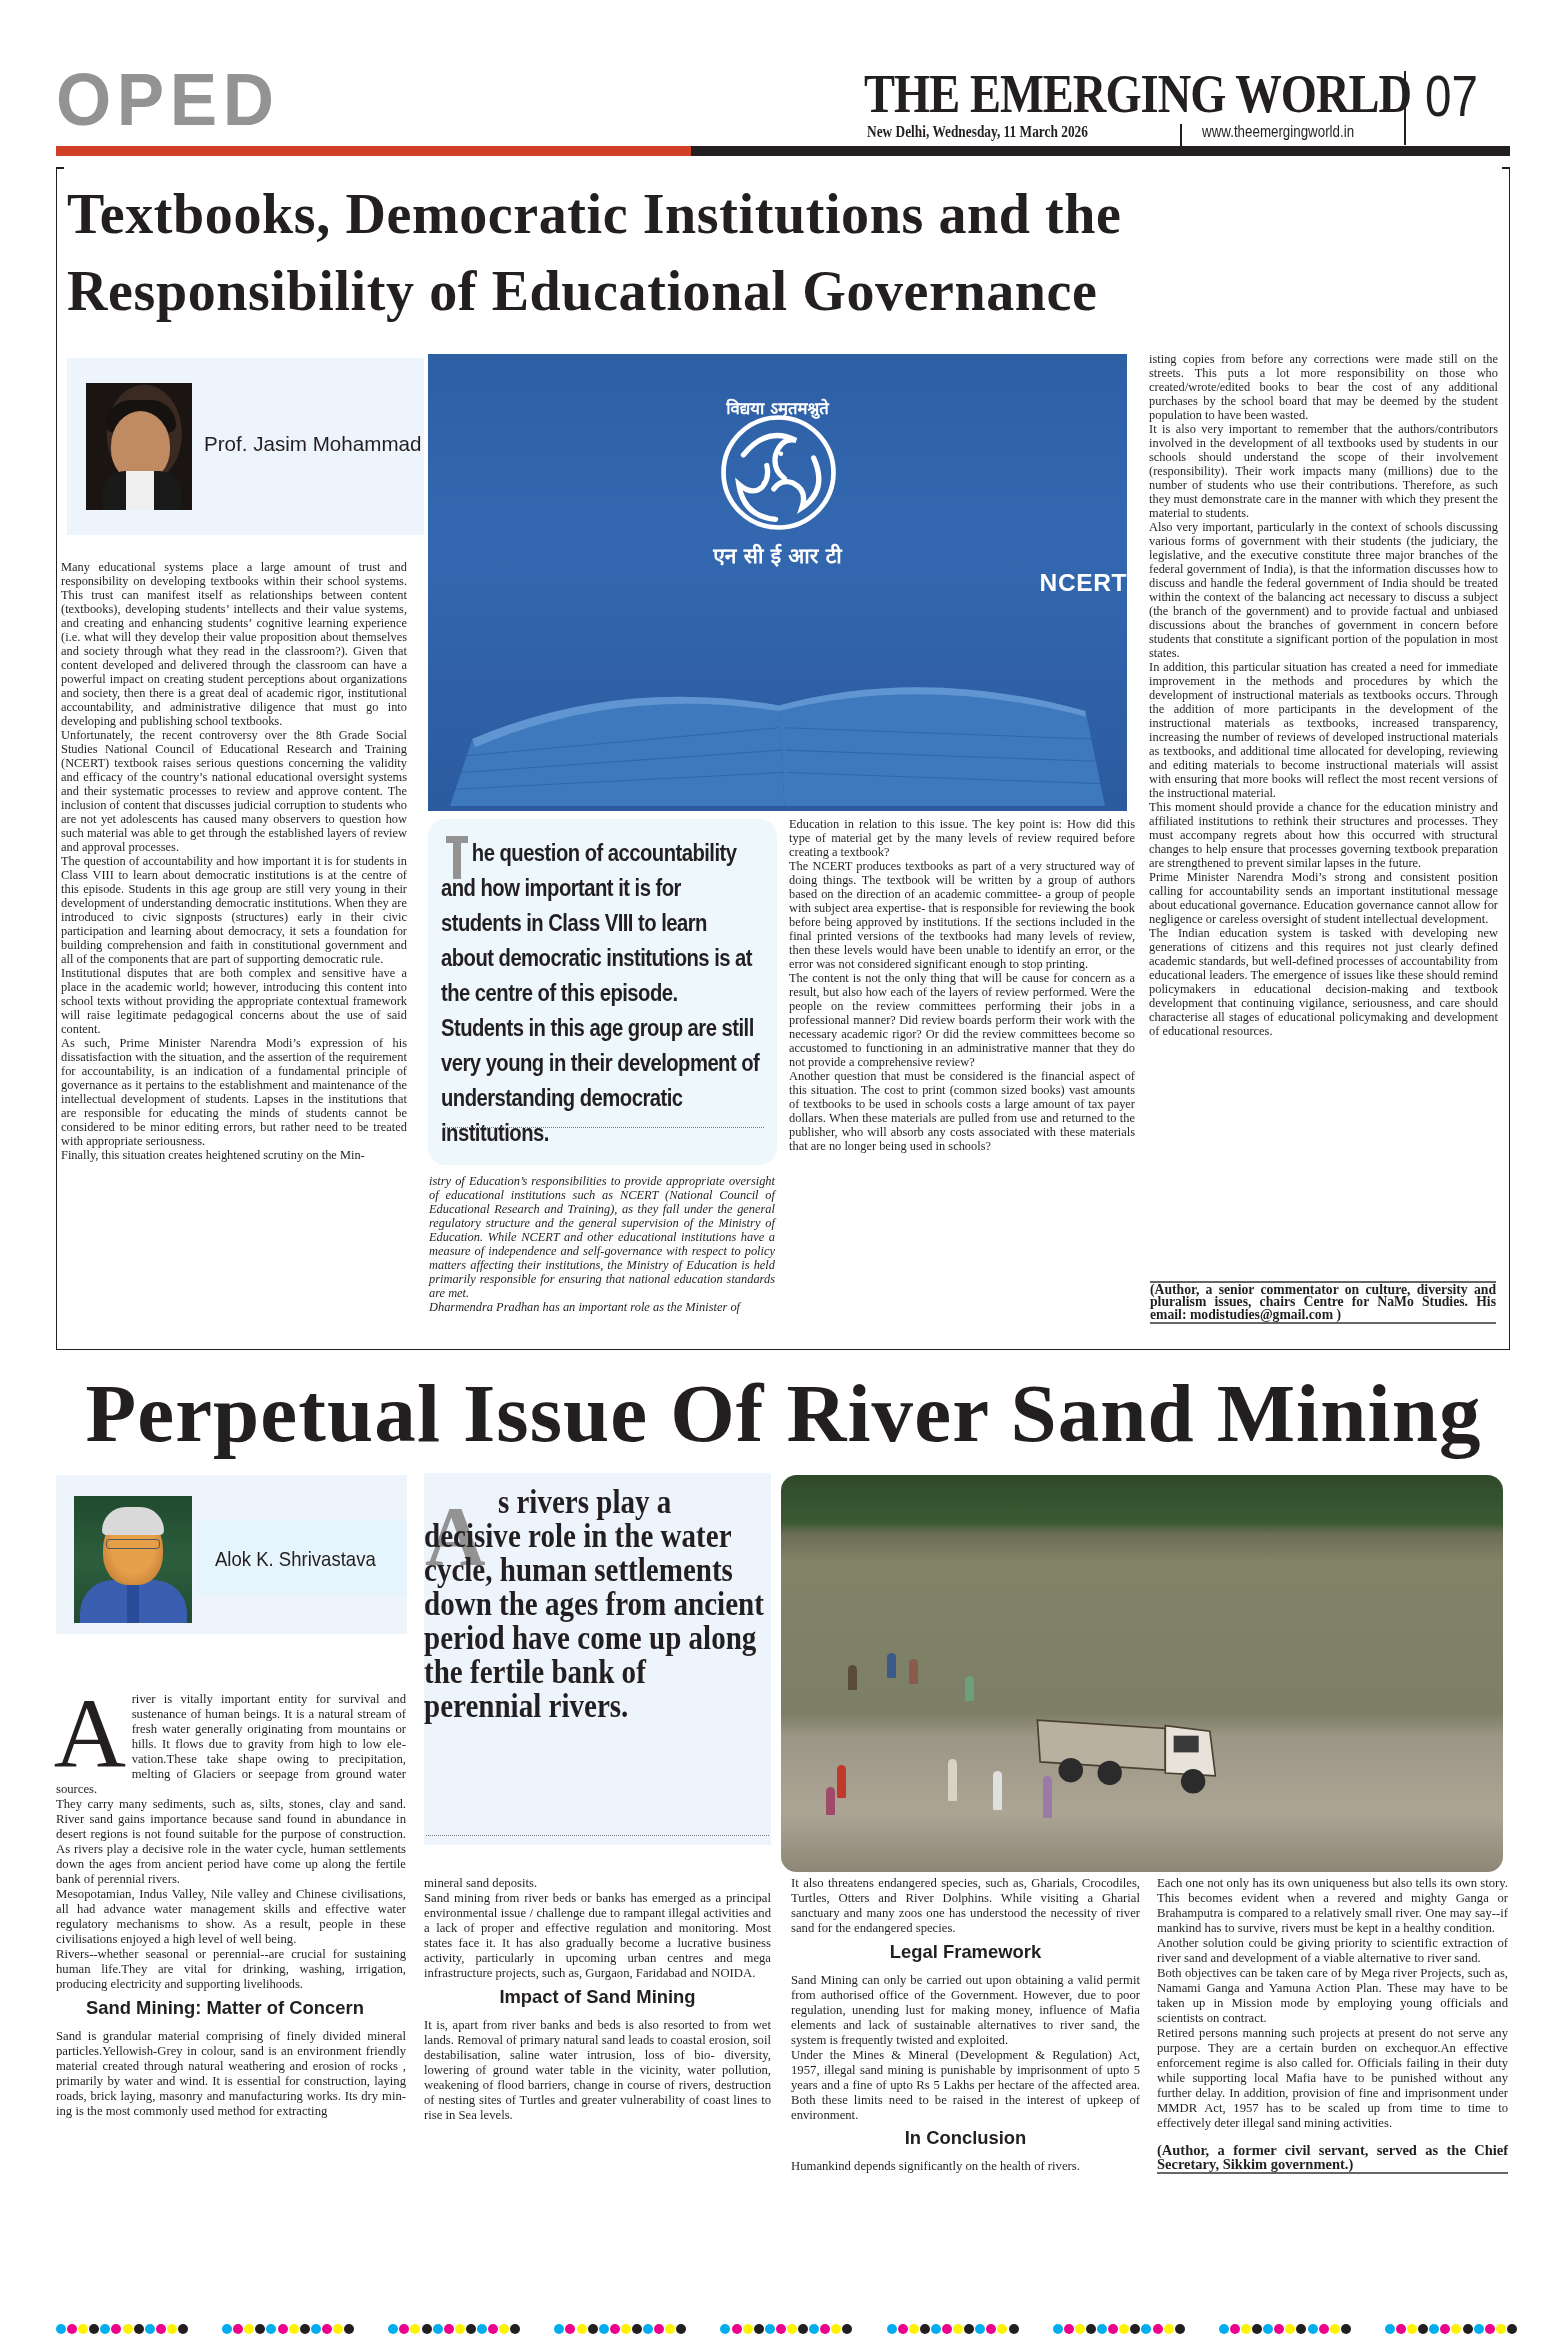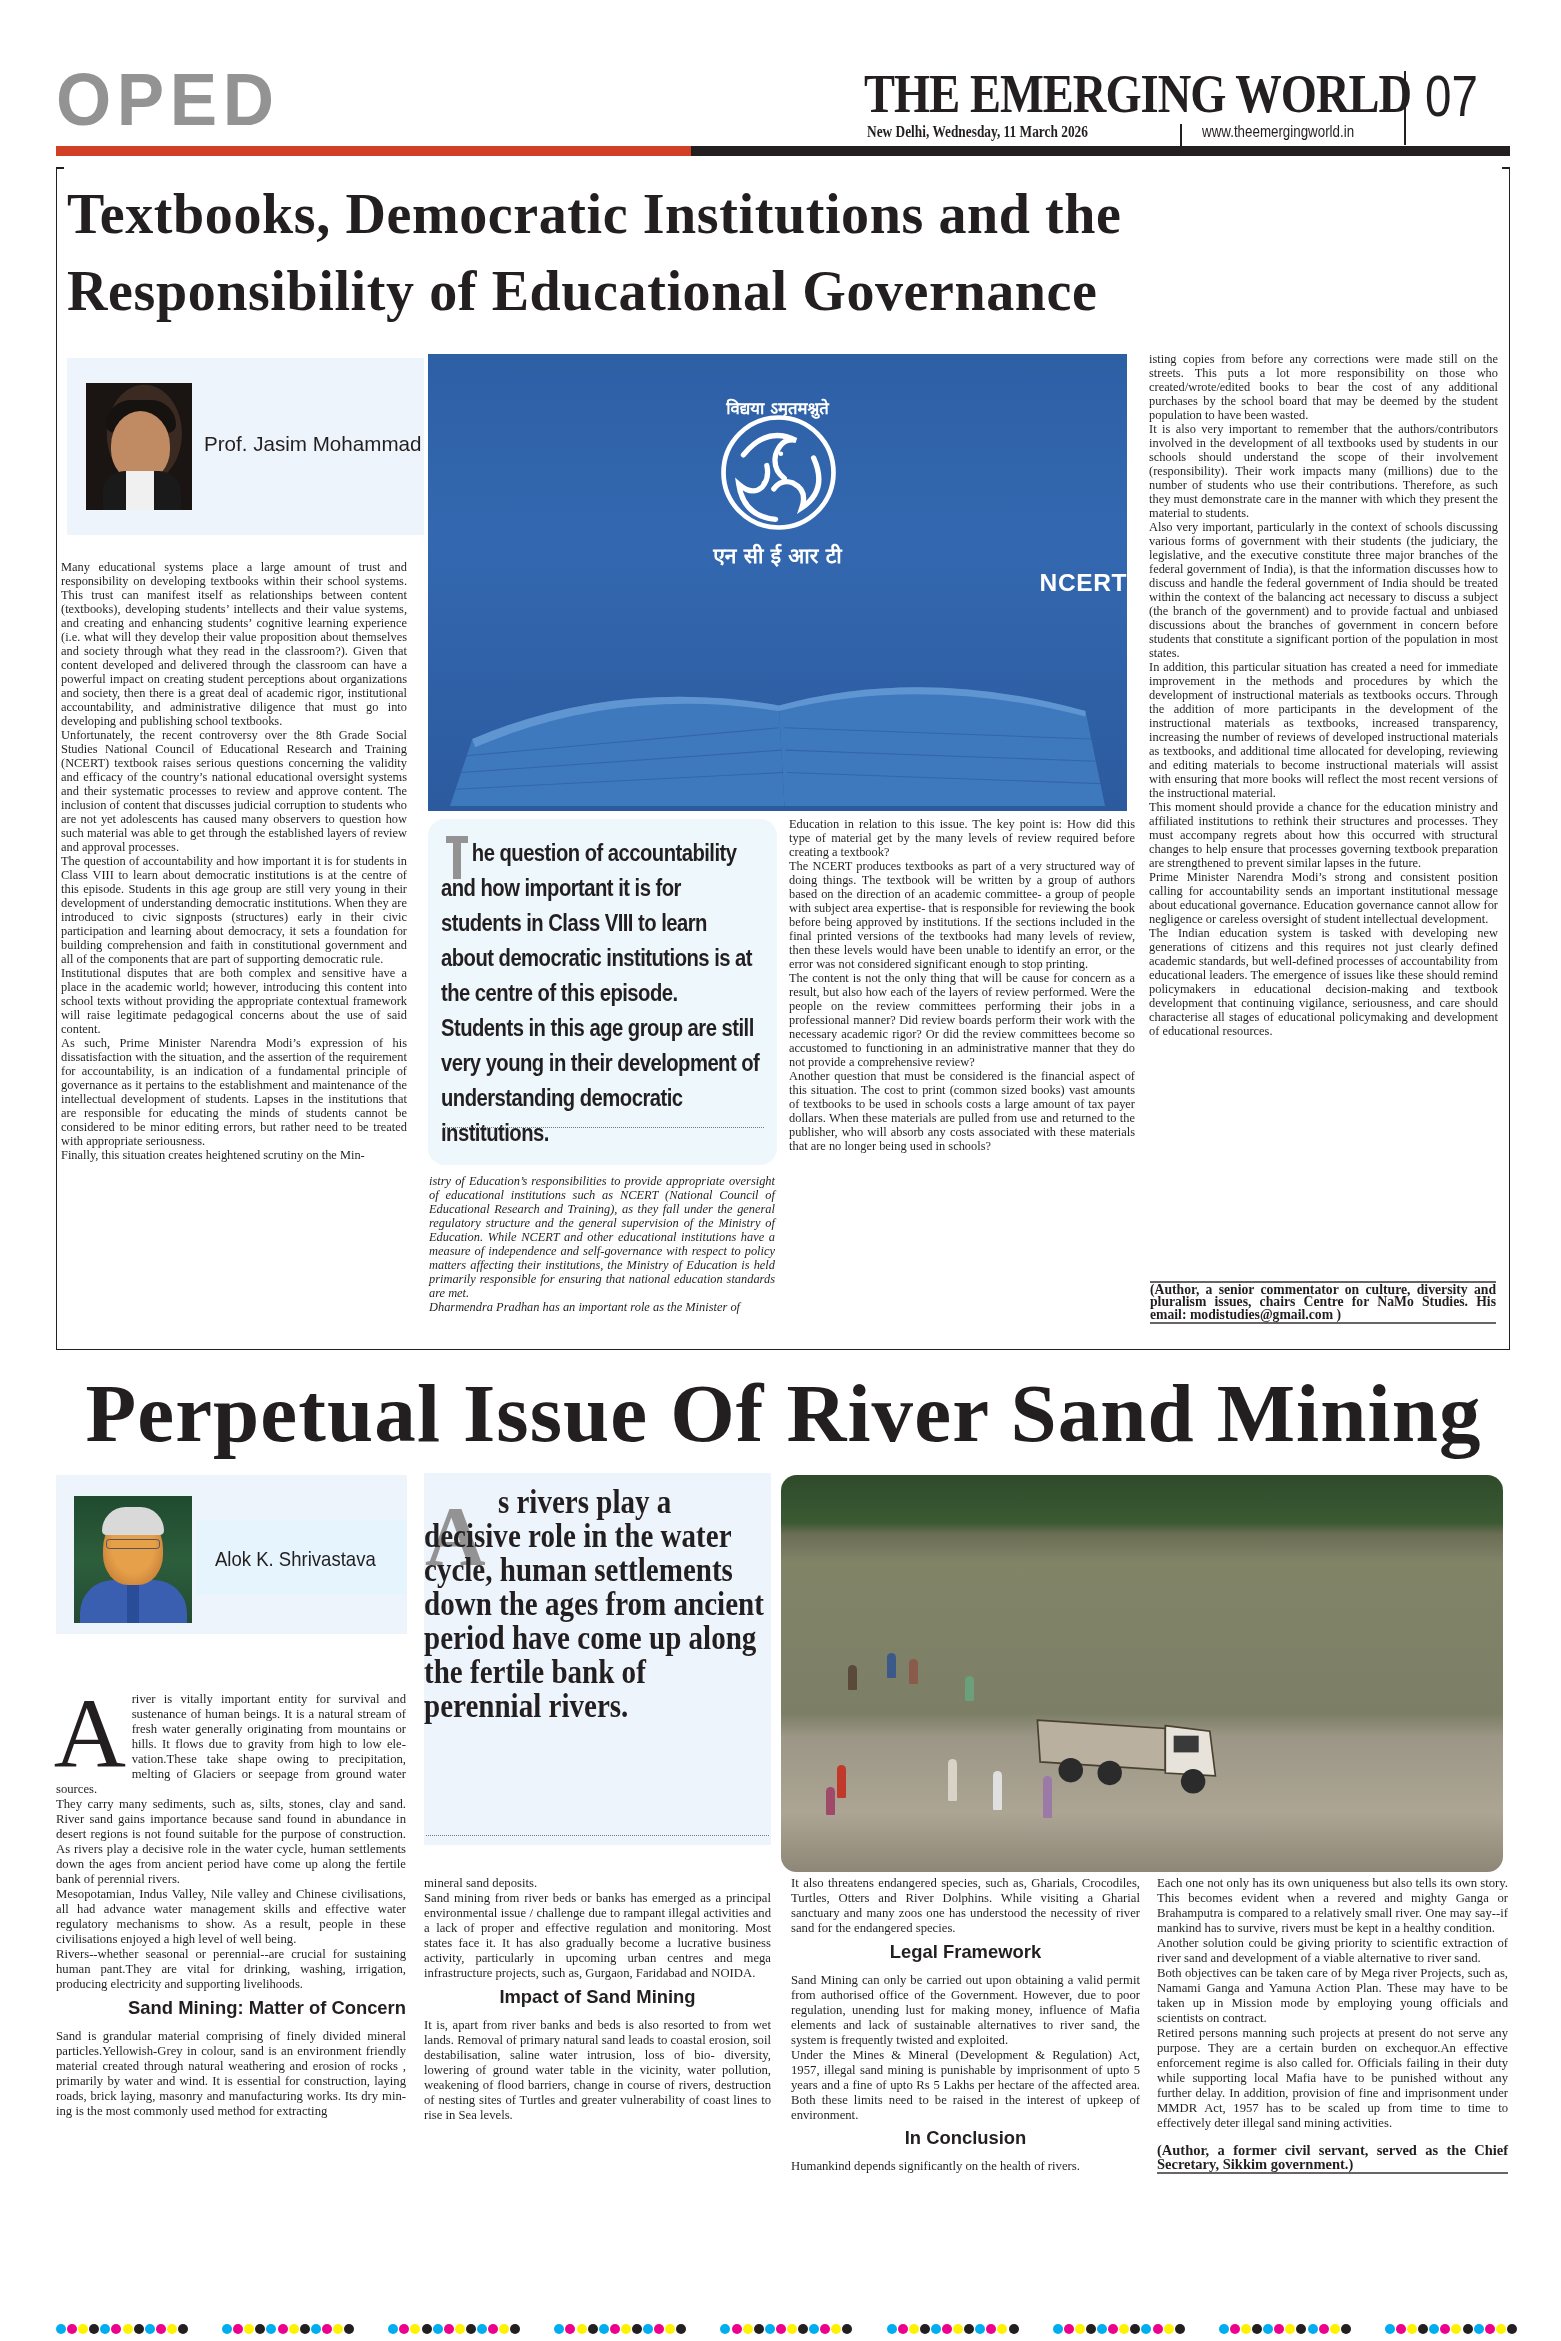--- a/index.html
+++ b/index.html
@@ -79,21 +79,21 @@
   .river-photo .person { position:absolute; width: 9px; height: 24.5px; border-radius: 4.5px 4.5px 1.1px 1.1px; }
 
   .body2 { font-family: "Liberation Serif", serif; font-size: 12.7px; line-height: 15px; text-align: justify; color: #231f20; }
   .body2 p { margin: 0; }
   .c2a { left: 56px; top: 1692px; width: 350px; }
   .c2a .drop { float: left; font-size: 100px; line-height: 72px; height: 77px; margin: 5.6px 5.6px 0 -2.2px; font-family: "Liberation Serif", serif; }
   .c2b { left: 424px; top: 1876px; width: 347px; }
   .c2c { left: 791px; top: 1876px; width: 349px; }
   .c2d { left: 1157px; top: 1876px; width: 351px; }
   .subhead { font-family: "Liberation Sans", sans-serif; font-size: 18.4px; text-align: center; line-height: 22px; margin: 4.5px 0 10px; color:#231f20; }
-  .subhead.left { text-align: right; padding-left: 30px; }
+  .subhead.left { text-align: left; padding-left: 30px; }
   .byline2 { font-family: "Liberation Serif", serif; font-weight: bold; font-size: 14.5px; line-height: 14px; text-align: justify; margin-top: 12.3px; border-bottom: 2.2px solid #666; padding-bottom: 1.1px; }
 
   
   .regmarks { left: 56px; top: 2324px; width: 1461px; height: 11px; display: flex; justify-content: space-between; }
   .dotgroup { display: flex; gap: 1.1px; }
   .dot { width: 10px; height: 10px; border-radius: 50%; }
 </style>
 </head>
 <body>
 
@@ -228,21 +228,21 @@
   <div class="person" style="left:167px;top:284px;background:#d9d2c6;height:42px;"></div>
   <div class="person" style="left:212px;top:296px;background:#e0e0e0;height:39px;"></div>
   <div class="person" style="left:262px;top:301px;background:#9b7aa8;height:42px;"></div>
   <div class="person" style="left:45px;top:312px;background:#a04a6a;height:28px;"></div>
 </div>
 
 <div class="abs body2 c2a">
   <p><span class="drop">A</span><span> river is vitally important entity for surviv­al and sustenance of human beings. It is a natural stream of fresh water generally originating from mountains or hills. It flows due to gravity from high to low ele­vation.These take shape owing to precipitation, melting of Glaciers or seepage from ground water sources.</span></p>
   <p>They carry many sediments, such as, silts, stones, clay and sand. River sand gains  importance because sand found in abundance in desert regions is not found suit­able for the purpose of construction. As rivers play a de­cisive role in the water cycle, human settlements down the ages from ancient period have come up along the fer­tile bank of perennial rivers.</p>
   <p>Mesopotamian, Indus Valley, Nile valley and Chinese civilisations, all had advance water management skills and effective water regulatory mechanisms to show. As a result, people in these civilisations enjoyed a high level of well being.</p>
-  <p>Rivers--whether seasonal or perennial--are crucial for sustaining human pant.They are vital for drinking, wash­ing, irrigation, producing electricity and supporting live­lihoods.</p>
+  <p>Rivers--whether seasonal or perennial--are crucial for sustaining human life.They are vital for drinking, wash­ing, irrigation, producing electricity and supporting live­lihoods.</p>
   <h3 class="subhead left">Sand Mining: Matter of Concern</h3>
   <p>Sand is grandular material comprising of finely divided mineral particles.Yellowish-Grey in colour, sand is an environment friendly material created through natural weathering and erosion of rocks , primarily by water and wind. It is essential for construction, laying roads, brick laying, masonry and manufacturing works. Its dry min­ing is the most commonly used method for extracting</p>
 </div>
 
 <div class="abs body2 c2b">
   <p>mineral sand  deposits.</p>
   <p>Sand mining from river beds or banks has emerged as a principal environmental issue / challenge due to ram­pant illegal activities and a lack of proper and effective regulation and monitoring. Most states face it. It has also gradually become a lucrative business activity, particu­larly in upcoming urban centres and mega infrastructure projects, such as, Gurgaon, Faridabad and NOIDA.</p>
   <h3 class="subhead">Impact of Sand Mining</h3>
   <p>It is, apart from river banks and beds is also resorted to from wet lands. Removal of primary natural  sand leads to coastal erosion, soil destabilisation, saline water in­trusion, loss of bio- diversity, lowering of ground wa­ter table in the vicinity, water pollution, weakening of flood barriers, change in course of rivers, destruction of nesting sites of Turtles and greater vulnerability of coast lines to rise in Sea levels.</p>
 </div>

